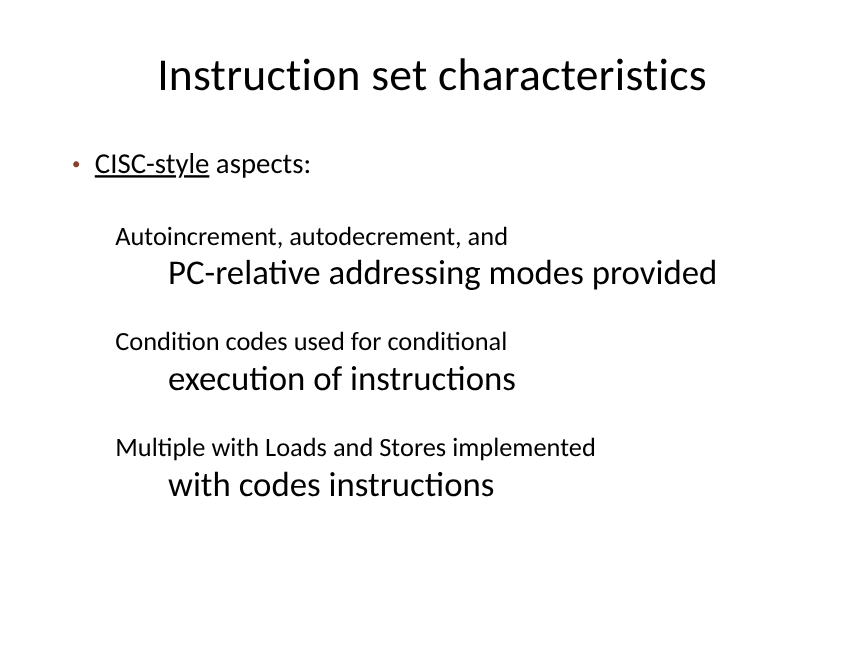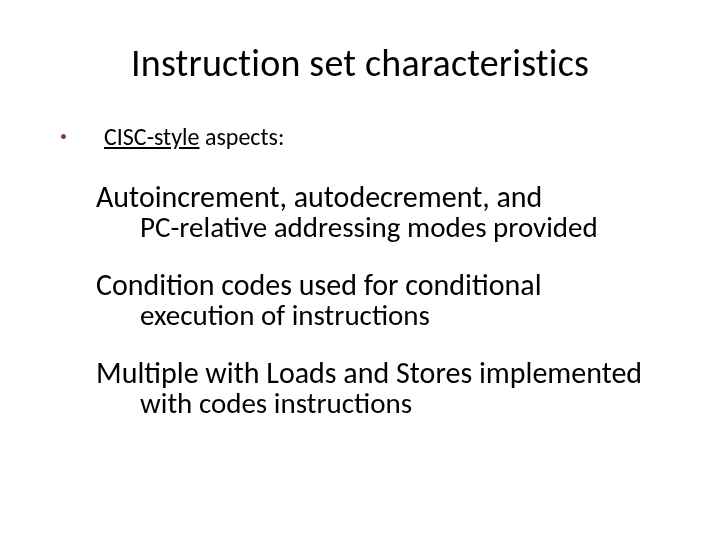--- a/index.html
+++ b/index.html
@@ -36,31 +36,30 @@
     }
     .bullet-dot {
       color: #87412a;
       font-size: 14px;
       margin-right: 12px;
       line-height: 30px;
     }
     .bullet-text {
       font-size: 24px;
       line-height: 30px;
-      margin-left: 25px;
     }
     .underline {
       text-decoration: underline;
     }
     .sub-block {
       margin-left: 46px;
       margin-bottom: 28px;
     }
     .sub-first {
-      font-size: 30px;
+      font-size: 22px;
       line-height: 30px;
     }
     .sub-cont {
       font-size: 29px;
       line-height: 30px;
       margin-left: 44px;
     }
   </style>
 </head>
 <body>

